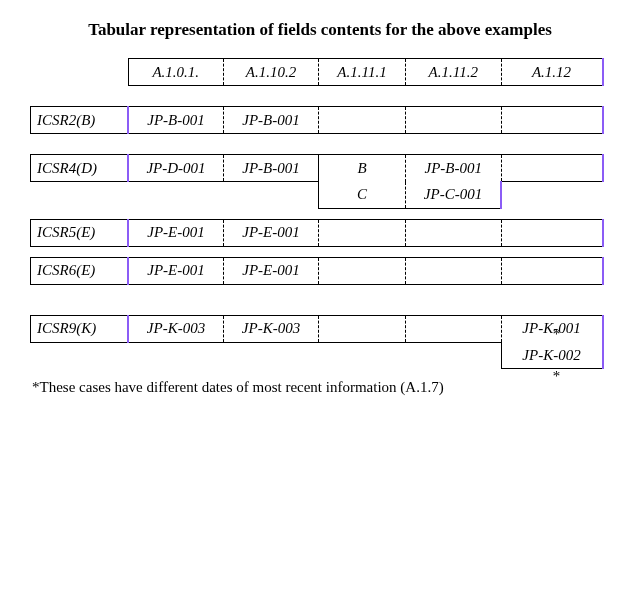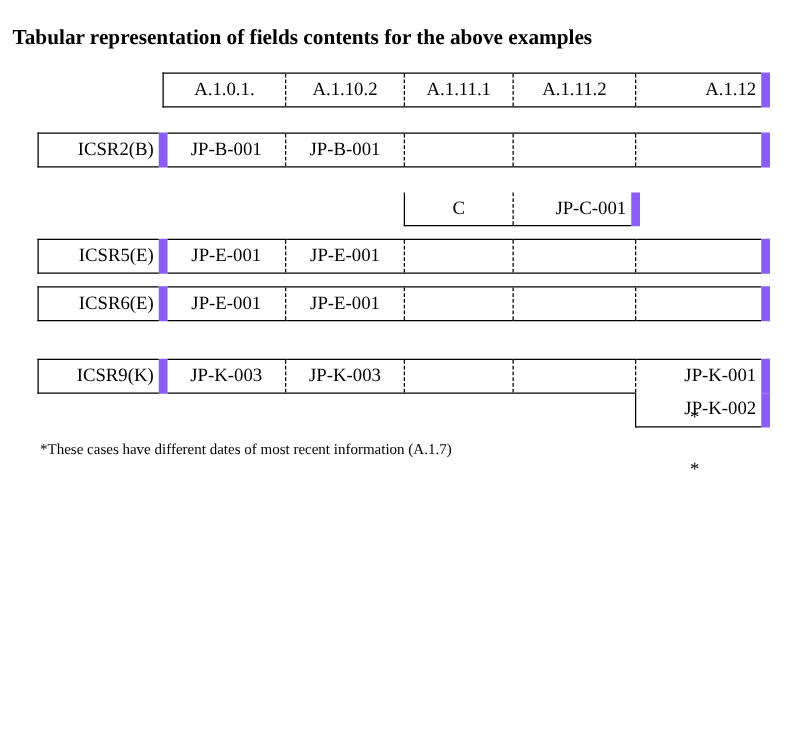--- a/index.html
+++ b/index.html
@@ -6,25 +6,27 @@
     font-family: "Times New Roman", Times, serif;
     font-size: 16px;
     color: #000;
     background: #fff;
     margin: 0;
     padding: 20px 10px 10px 10px;
     width: 620px;
   }
   .title {
     font-weight: bold;
+    text-align: center;
     margin-bottom: 18px;
     font-size: 17px;
   }
   .tblwrap {
     position: relative;
+    font-style: italic;
   }
   table {
     border-collapse: collapse;
     margin-left: 20px;
     margin-bottom: 10px;
   }
   td {
     padding: 2px 4px;
     height: 22px;
     vertical-align: middle;
@@ -34,32 +36,32 @@
   .col0 { width: 86px; text-align: left; padding-left:6px; }
   .col1 { width: 86px; }
   .col2 { width: 86px; }
   .col3 { width: 78px; }
   .col4 { width: 86px; }
   .col5 { width: 92px; }
 
   .bt { border-top: 1px solid #000; }
   .bb { border-bottom: 1px solid #000; }
   .bl { border-left: 1px solid #000; }
-  .br { border-right: 7px solid #8b5cf6; text-align: right; }
+  .br { border-right: 2px solid #8b5cf6; }
   .dr { border-right: 1px dashed #000; }
 
   .spacer td { height: 10px; padding:0; line-height:10px; }
 
   .star {
     position: absolute;
     font-size: 15px;
   }
   .footnote {
     margin-left: 22px;
-    font-size: 12px;
+    font-size: 15px;
     margin-top: 2px;
   }
 </style>
 </head>
 <body>
 
 <div class="title">Tabular representation of fields contents for the above examples</div>
 
 <div class="tblwrap">
 <table>
@@ -90,20 +92,28 @@
     <td class="col5 bt bb br"></td>
   </tr>
   <tr class="spacer">
           <td colspan="6"></td>
         </tr>
 
   <tr class="spacer">
           <td colspan="6"></td>
         </tr>
 
+  <tr>
+    <td class="col0 bt bb bl br">ICSR4(D)</td>
+    <td class="col1 bt bb dr">JP-D-001</td>
+    <td class="col2 bt bb dr">JP-B-001</td>
+    <td class="col3 bt bl dr">B</td>
+    <td class="col4 bt dr">JP-B-001</td>
+    <td class="col5 bt bb br"></td>
+  </tr>
 
   <tr>
     <td class="col0"></td>
     <td class="col1"></td>
     <td class="col2"></td>
     <td class="col3 bb bl dr">C</td>
     <td class="col4 bb br">JP-C-001</td>
     <td class="col5"></td>
   </tr>
   <tr class="spacer">

